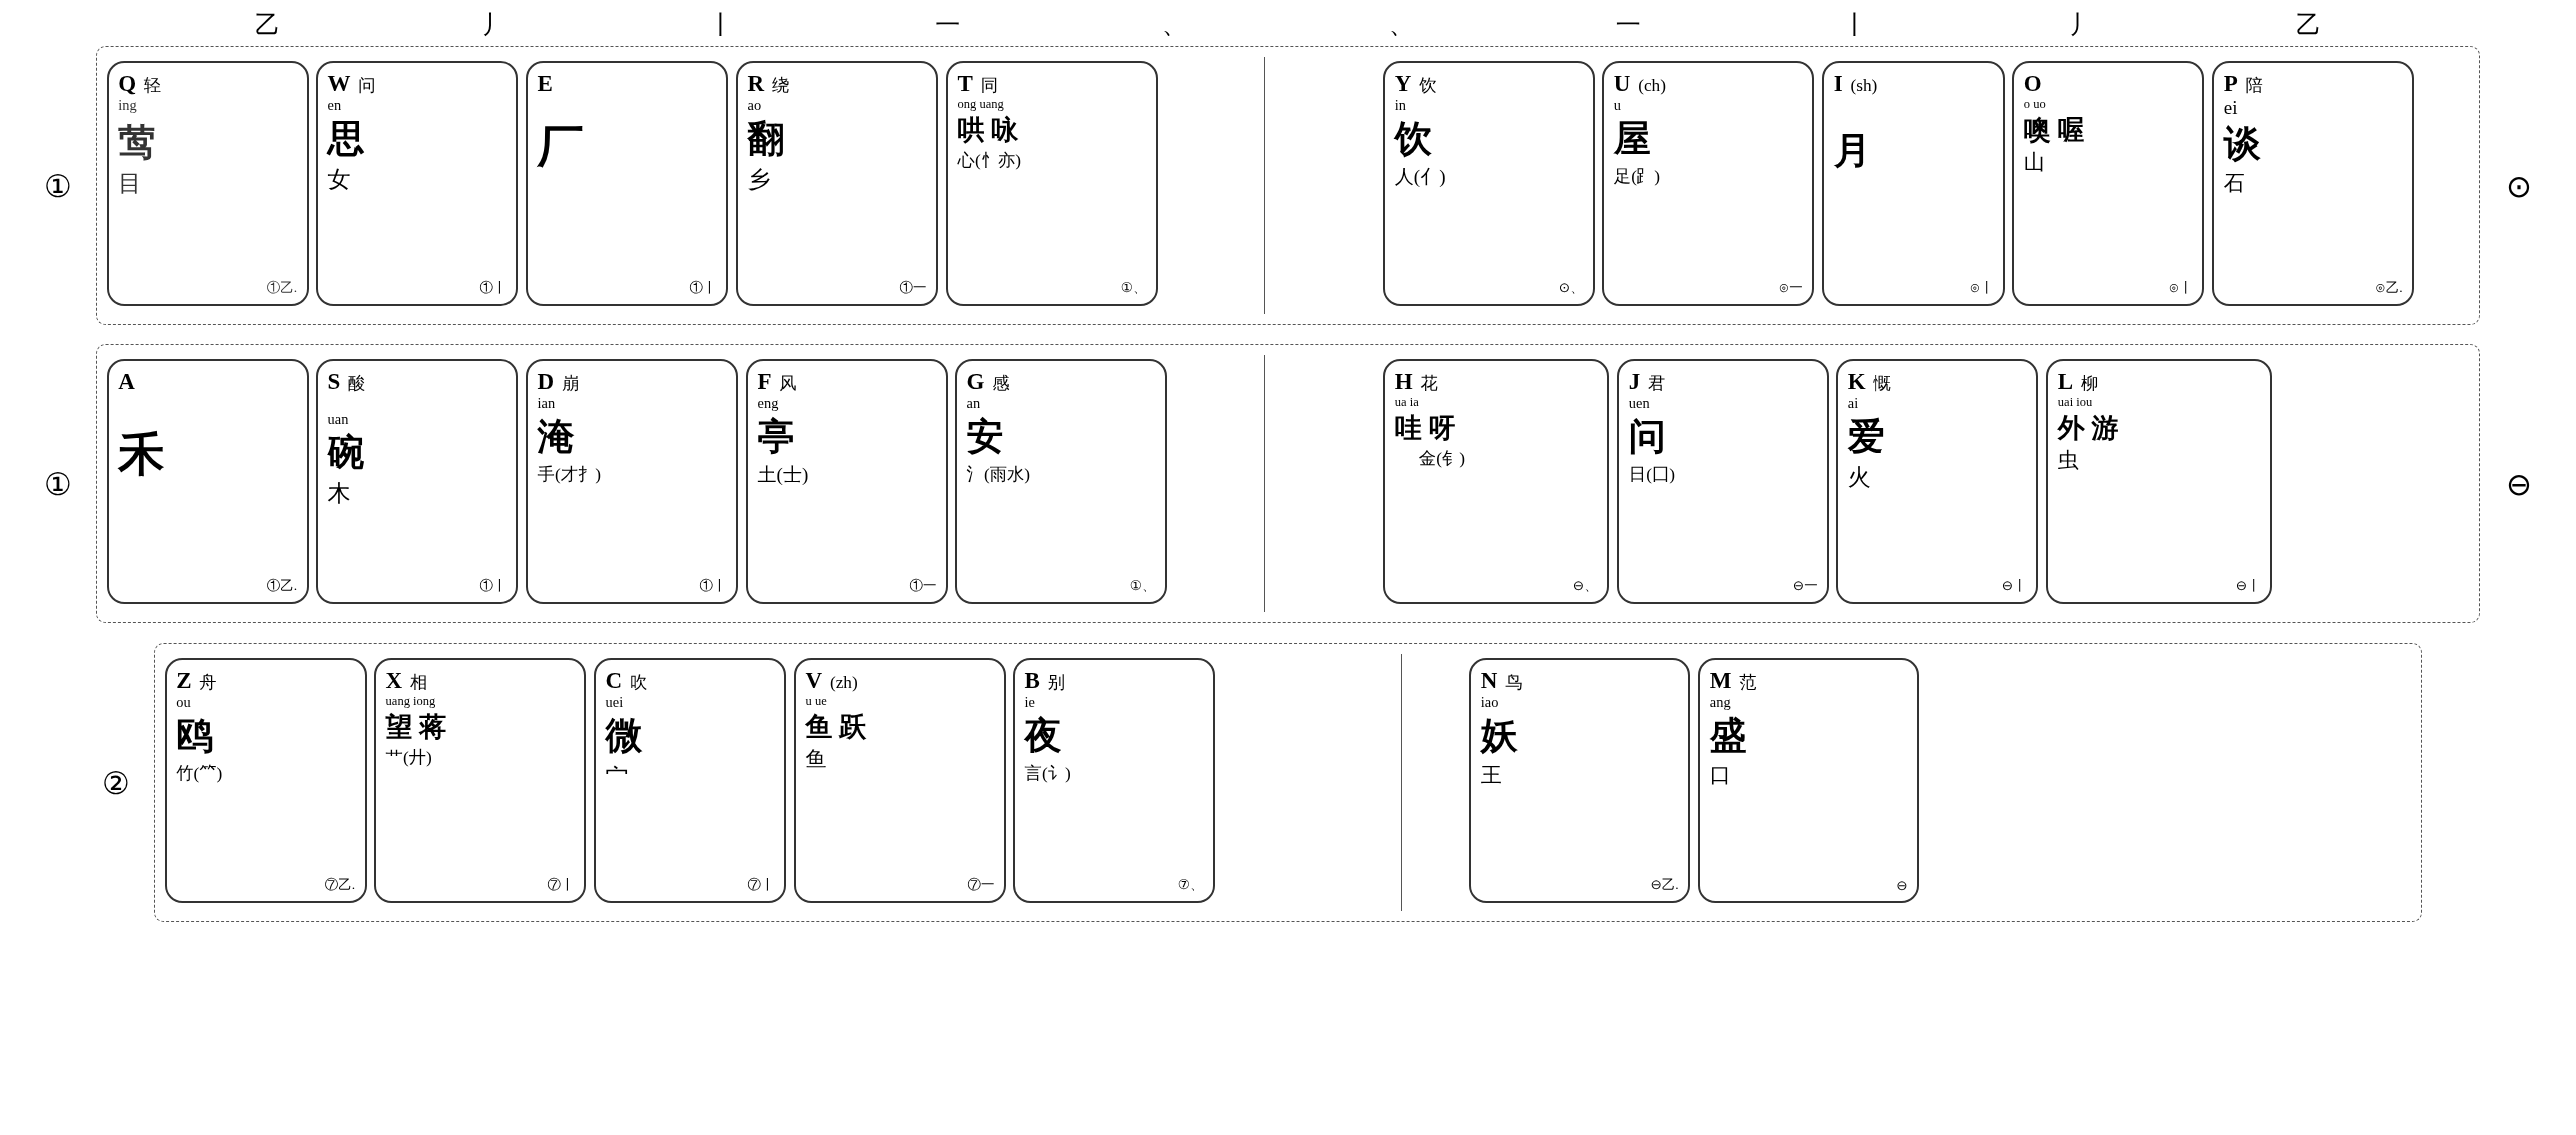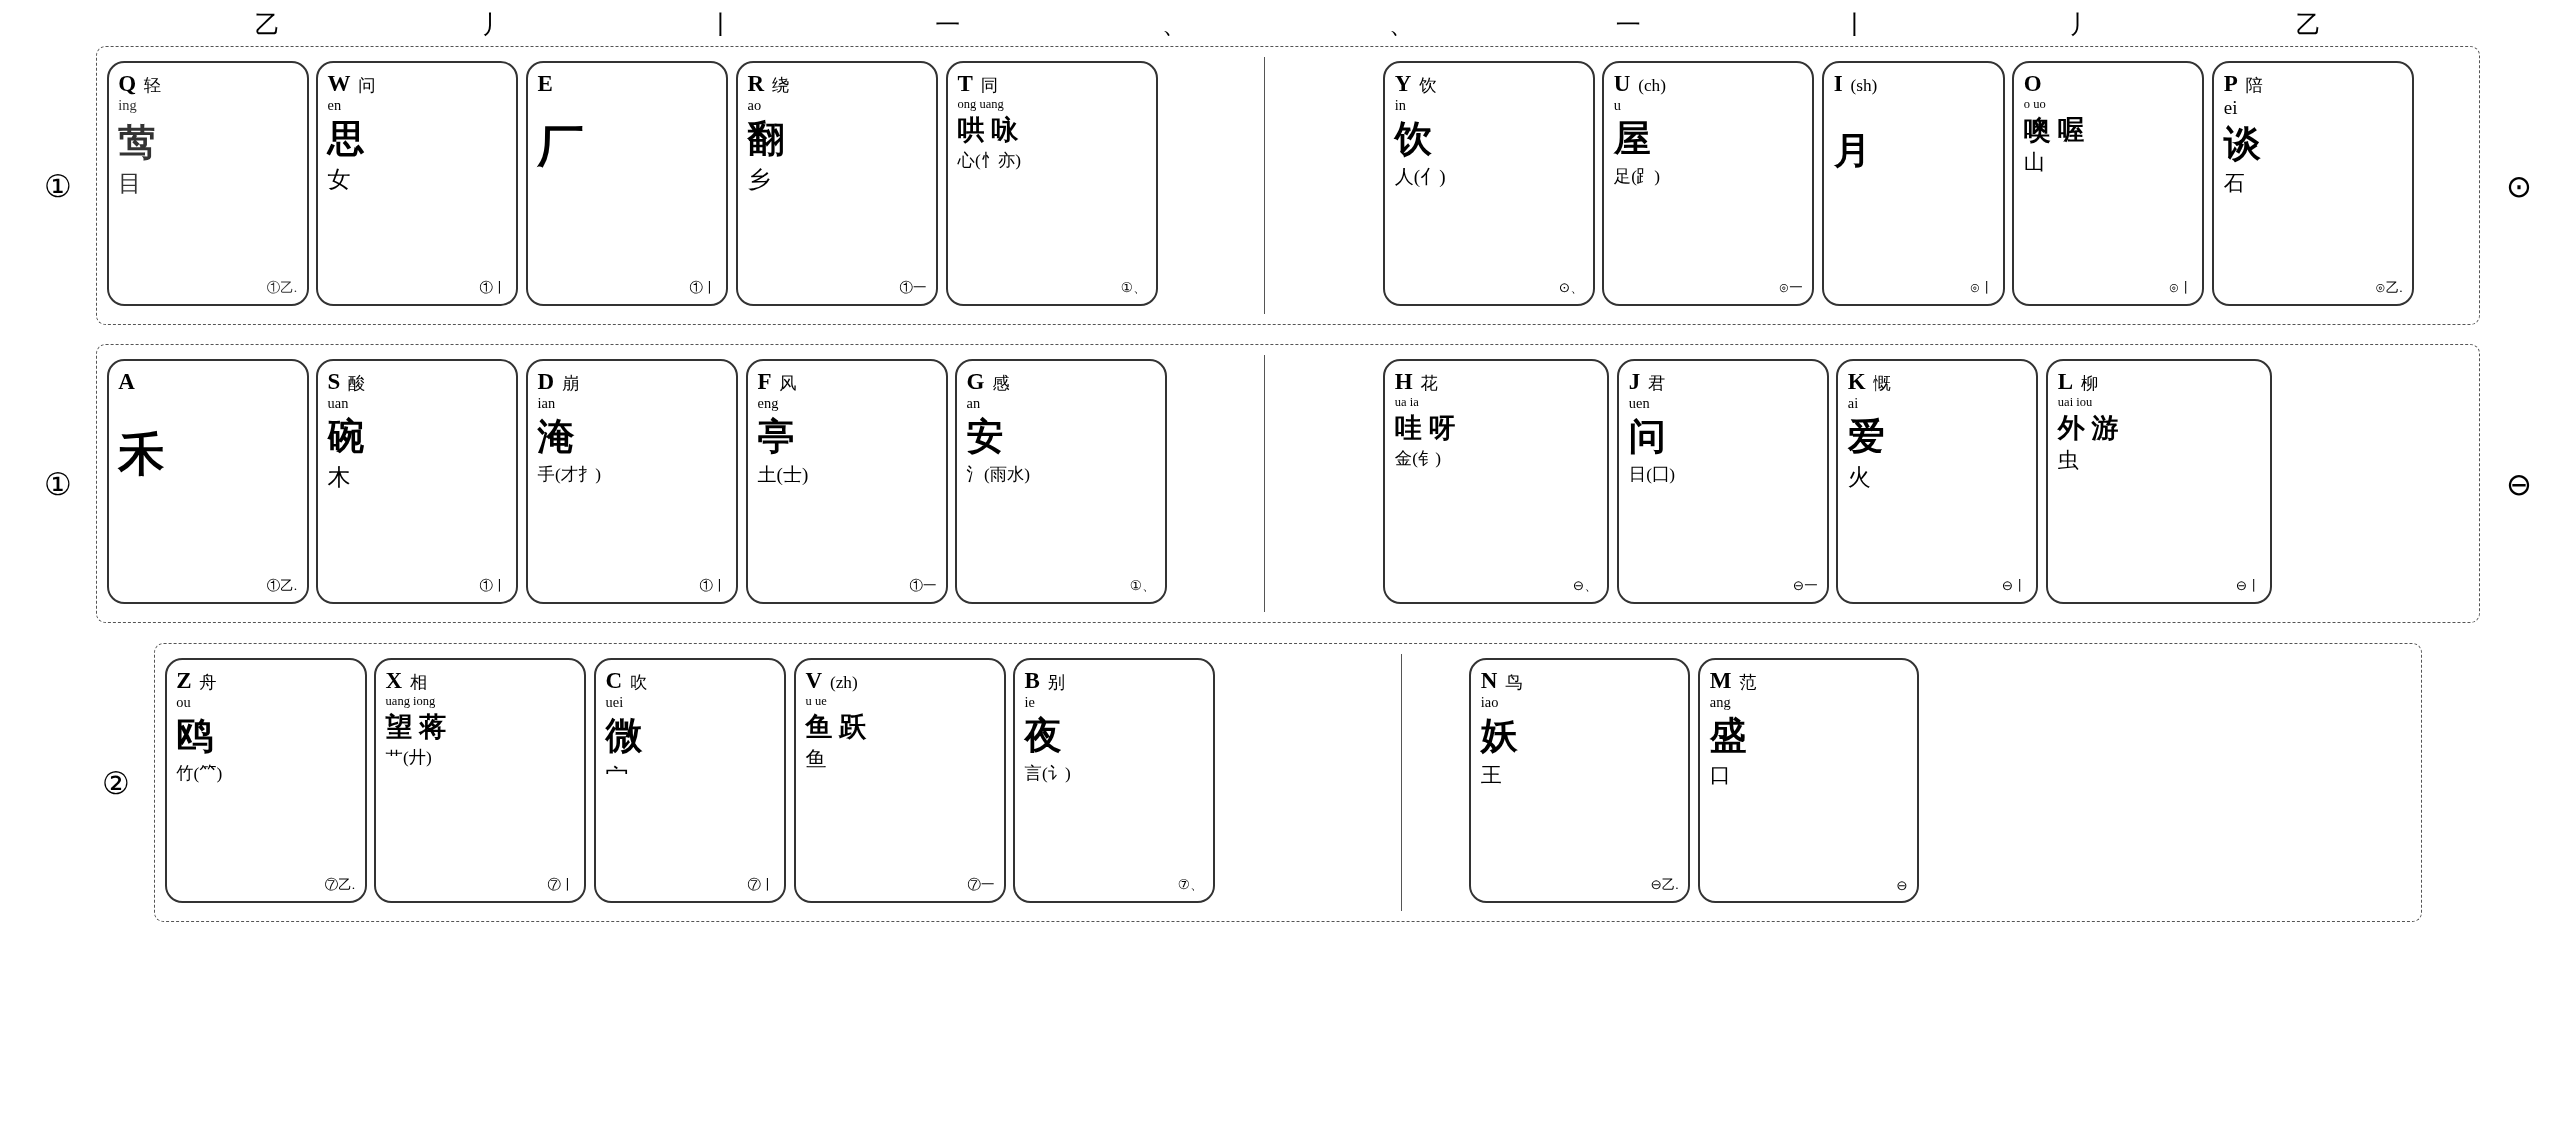--- a/index.html
+++ b/index.html
@@ -159,21 +159,21 @@
       </div>
       <div style="font-size:46px; font-weight:bold; margin-top:29px;">禾</div>
       <div style="font-size:13.5px; margin-top:auto; align-self:flex-end;">①乙.</div>
     </div>
 
     <div style="position:absolute; left:219px; top:14.4px; width:202px; height:245px; border:2.9px solid #333; border-radius:17.3px; background:#fff; padding:7.7px 9.6px; display:flex; flex-direction:column;">
       <div style="display:flex; gap:7.7px; align-items:baseline;">
         <span style="font-size:23px; font-weight:bold;">S</span>
         <span style="font-size:17.3px;">酸</span>
       </div>
-      <div style="font-size:14.4px;">uan</div>
+      <div style="font-size:14.4px;margin-top:16px;">uan</div>
       <div style="font-size:37px; font-weight:bold;">碗</div>
       <div style="font-size:23px;">木</div>
       <div style="font-size:13.5px; margin-top:auto; align-self:flex-end;">①丨</div>
     </div>
 
     <div style="position:absolute; left:429px; top:14.4px; width:212px; height:245px; border:2.9px solid #333; border-radius:17.3px; background:#fff; padding:7.7px 9.6px; display:flex; flex-direction:column;">
       <div style="display:flex; gap:7.7px; align-items:baseline;">
         <span style="font-size:23px; font-weight:bold;">D</span>
         <span style="font-size:17.3px;">崩</span>
       </div>
@@ -205,21 +205,21 @@
       <div style="font-size:13.5px; margin-top:auto; align-self:flex-end;">①、</div>
     </div>
 
     <div style="position:absolute; left:54%; top:14.4px; width:226px; height:245px; border:2.9px solid #333; border-radius:17.3px; background:#fff; padding:7.7px 9.6px; display:flex; flex-direction:column;">
       <div style="display:flex; gap:7.7px; align-items:baseline;">
         <span style="font-size:23px; font-weight:bold;">H</span>
         <span style="font-size:17.3px;">花</span>
       </div>
       <div style="font-size:12.5px;">ua ia</div>
       <div style="font-size:27px; font-weight:bold;">哇 呀</div>
-      <div style="font-size:17.3px;">金(钅)</div>
+      <div style="font-size:17.3px;margin-left:24px;">金(钅)</div>
       <div style="font-size:13.5px; margin-top:auto; align-self:flex-end;">⊖、</div>
     </div>
 
     <div style="position:absolute; left:calc(54% + 234px); top:14.4px; width:212px; height:245px; border:2.9px solid #333; border-radius:17.3px; background:#fff; padding:7.7px 9.6px; display:flex; flex-direction:column;">
       <div style="display:flex; gap:7.7px; align-items:baseline;">
         <span style="font-size:23px; font-weight:bold;">J</span>
         <span style="font-size:17.3px;">君</span>
       </div>
       <div style="font-size:14.4px;">uen</div>
       <div style="font-size:37px; font-weight:bold;">问</div>

